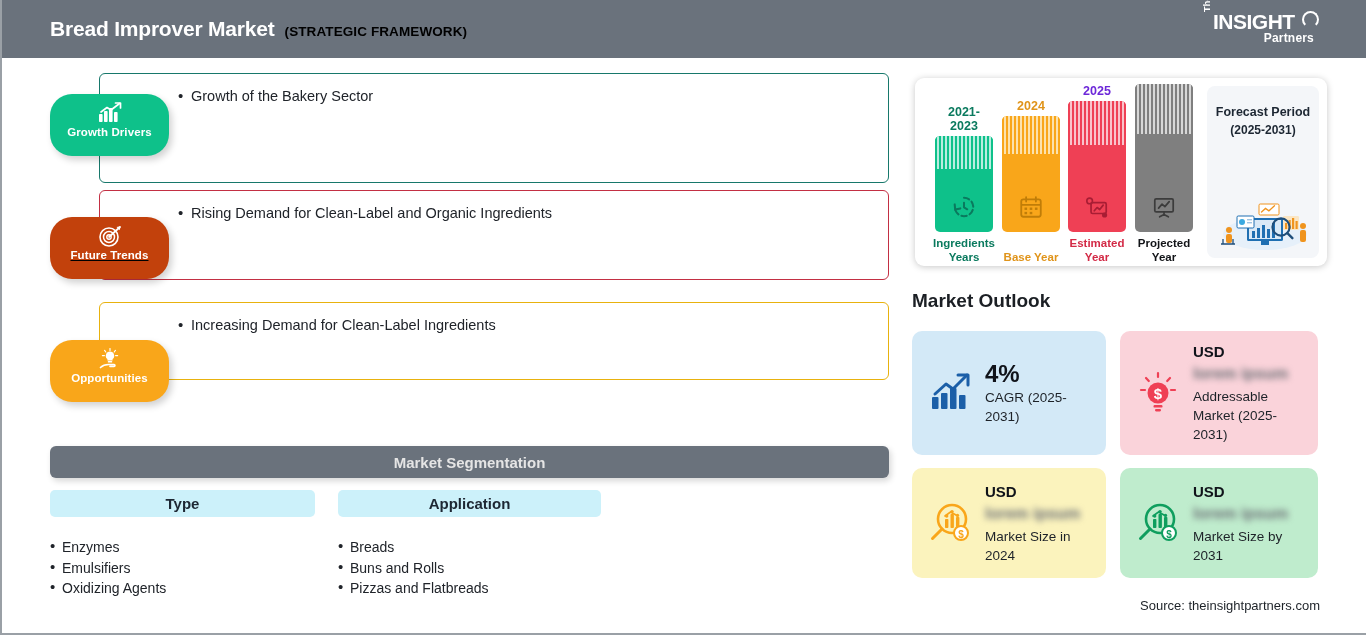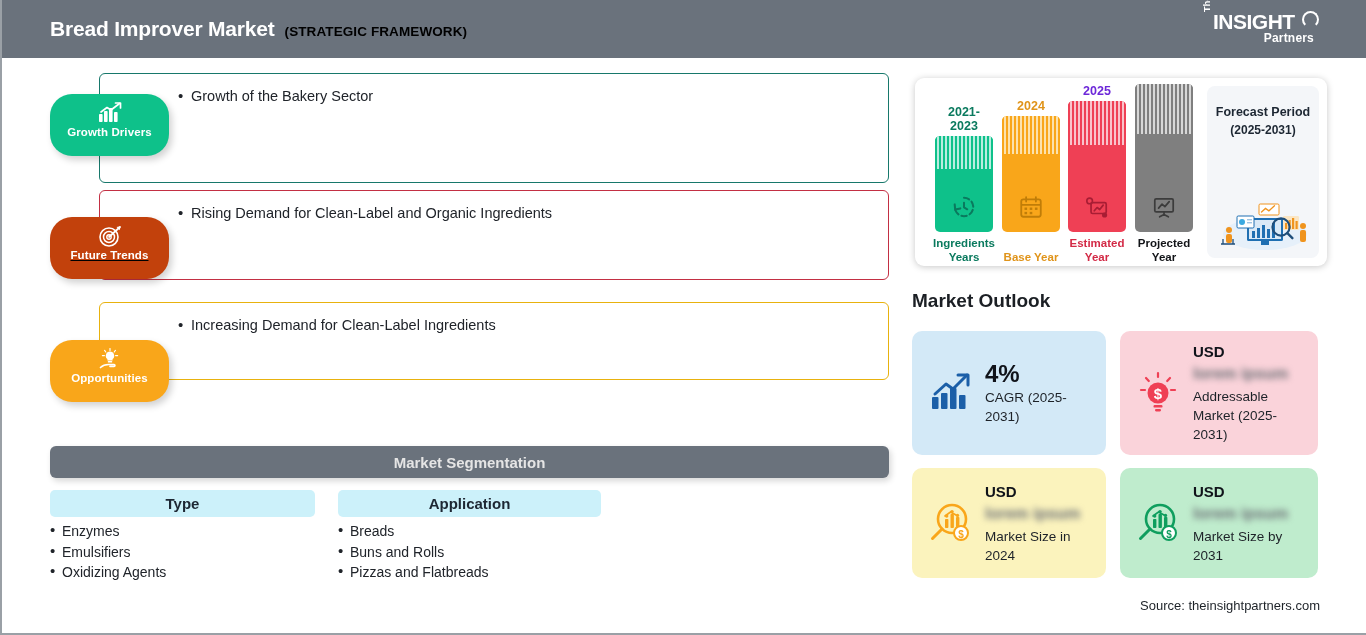--- a/index.html
+++ b/index.html
@@ -117,21 +117,21 @@
   .seg-header-text { font-size: 15px; font-weight: bold; color: #e5e5e5; }
 
   .seg-col { position: absolute; top: 432px; }
   .seg-col-a { left: 48px;  width: 265px; }
   .seg-col-b { left: 336px; width: 263px; }
   .seg-pill {
     height: 27px; background: #ccf1fa; border-radius: 5px;
     display: flex; align-items: center; justify-content: center;
   }
   .seg-pill-text { font-size: 15px; font-weight: bold; color: #1d2733; }
-  .seg-items { list-style: none; margin-top: 4px; }
+  .seg-items { list-style: none; margin-top: 20px; }
   .seg-items li {
     position: relative; padding-left: 12px;
     font-size: 14px; color: #20242a; line-height: 20.5px;
   }
   .seg-items li::before {
     content: "•"; position: absolute; left: 0; top: -1px; font-size: 15px;
   }
 
   
   .right-col { position: absolute; left: 900px; top: 58px; width: 466px; height: 577px; }

